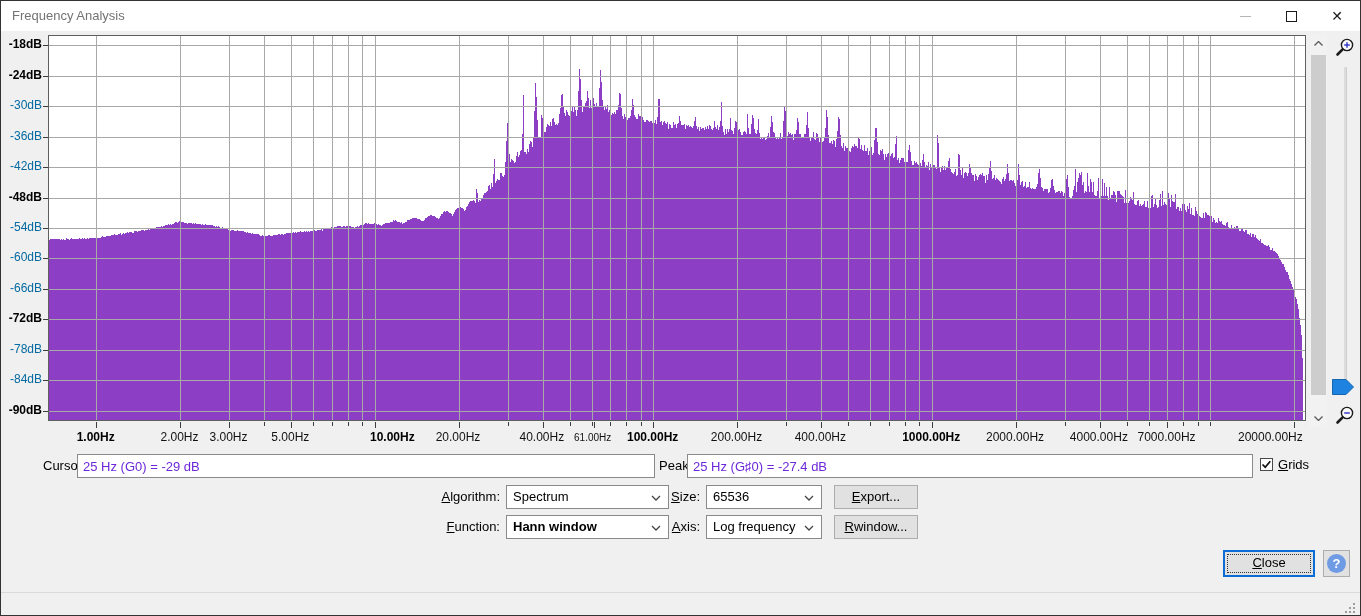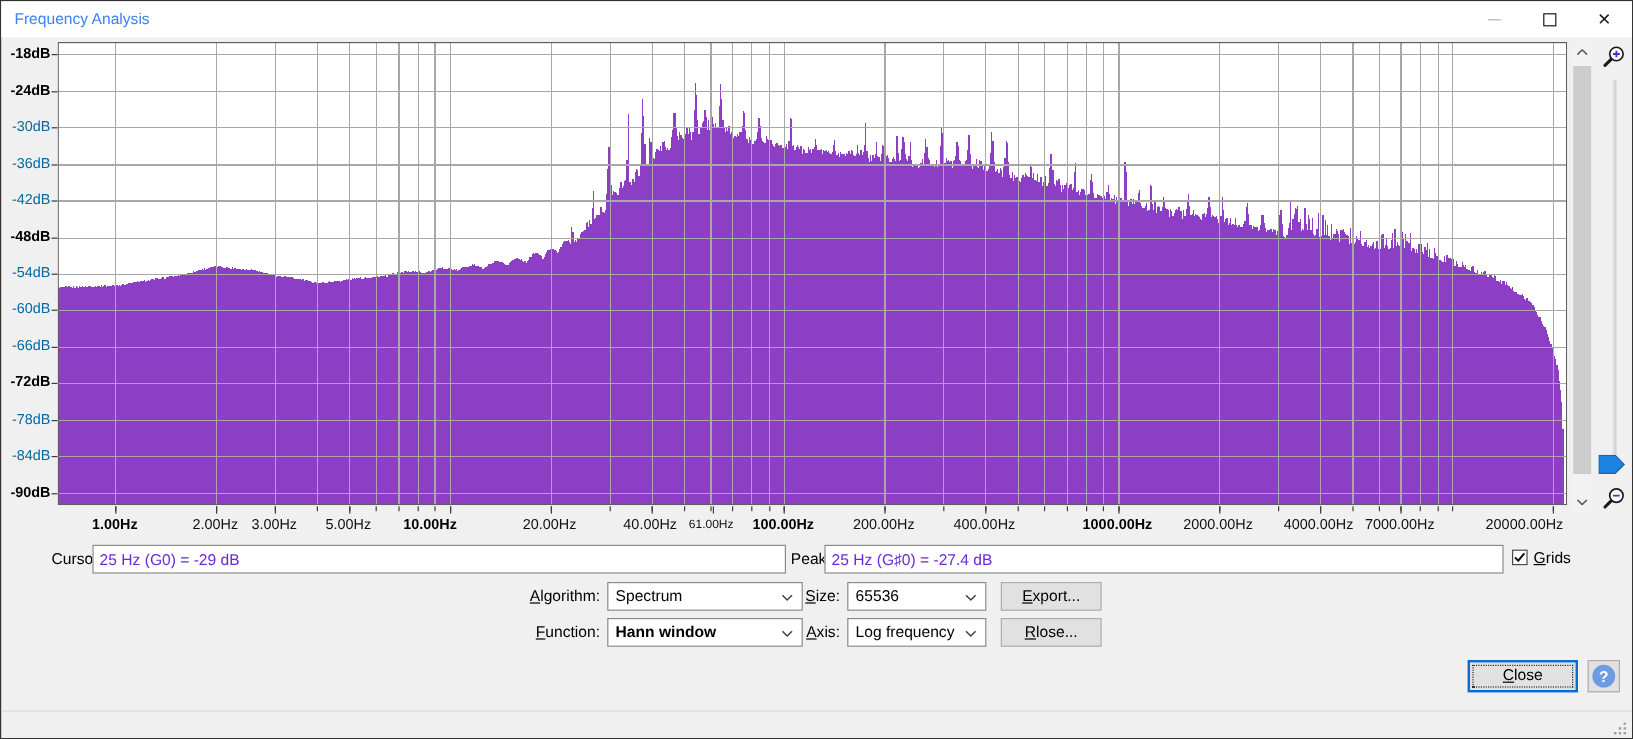--- a/index.html
+++ b/index.html
@@ -1,20 +1,20 @@
 <!DOCTYPE html>
 <html><head>
 <meta charset="utf-8">
 <style>
   html,body{margin:0;padding:0;}
   body{width:1361px;height:616px;font-family:"Liberation Sans","DejaVu Sans",sans-serif;-webkit-font-smoothing:antialiased;}
   #window{position:relative;width:1359px;height:614px;border:1px solid #333;background:#f0f0f0;overflow:hidden;}
   
   #titlebar{position:absolute;left:0;top:0;width:100%;height:30px;background:#ffffff;}
-  #title{position:absolute;left:11px;top:0;height:44px;line-height:30px;font-size:13px;color:#3b82f6;}
+  #title{position:absolute;left:11px;top:0;height:44px;line-height:30px;font-size:13px;color:#737373;}
   .wbtn{position:absolute;top:0;width:46px;height:30px;display:flex;align-items:center;justify-content:center;cursor:default;}
   #btn-min{right:92px;} #btn-max{right:46px;} #btn-close{right:0;}
   #btn-min .dash{width:11px;height:1px;background:#b5b5b5;}
   #btn-max .box{width:9px;height:9px;border:1px solid #1a1a1a;}
   #btn-close span{font-size:14px;color:#1a1a1a;line-height:14px;}
   
   #y-gutter{position:absolute;left:0;top:0;width:47px;height:450px;}
   .ylab{position:absolute;right:6px;font-size:12px;color:#0369a1;white-space:nowrap;}
   .ylab.b{font-weight:700;color:#000;}
   .ytick{position:absolute;right:0;width:5px;height:1px;background:#3c3c3c;}
@@ -148,21 +148,21 @@
       <div class="xtick" style="left: 1293px; height: 4px;"></div>
       <div class="xtick" style="left: 95px; height: 6px;"></div>
       <div class="xlab b" style="left: 75.6352px;">1.00Hz</div>
       <div class="xtick" style="left: 179px; height: 6px;"></div>
       <div class="xlab" style="left: 159.467px;">2.00Hz</div>
       <div class="xtick" style="left: 228px; height: 6px;"></div>
       <div class="xlab" style="left: 208.505px;">3.00Hz</div>
       <div class="xtick" style="left: 290px; height: 6px;"></div>
       <div class="xlab" style="left: 270.286px;">5.00Hz</div>
       <div class="xtick" style="left: 374px; height: 6px;"></div>
-      <div class="xlab b" style="left: 335px;">10.00Hz</div>
+      <div class="xlab b" style="left: 369px;">10.00Hz</div>
       <div class="xtick" style="left: 458px; height: 6px;"></div>
       <div class="xlab" style="left: 434.65px;">20.00Hz</div>
       <div class="xtick" style="left: 542px; height: 6px;"></div>
       <div class="xlab" style="left: 518.481px;">40.00Hz</div>
       <div class="xtick" style="left: 593px; height: 6px;"></div>
       <div class="xlab m" style="left: 573.019px;">61.00Hz</div>
       <div class="xtick" style="left: 652px; height: 6px;"></div>
       <div class="xlab b" style="left: 626.001px;">100.00Hz</div>
       <div class="xtick" style="left: 736px; height: 6px;"></div>
       <div class="xlab" style="left: 709.833px;">200.00Hz</div>
@@ -250,21 +250,21 @@
         <path d="M1 1 L5 5 L9 1" stroke="#444" stroke-width="1.3" fill="none"></path>
       </svg>
   </div>
   <div class="row-label" style="left:655px;top:514px;width:44px;"><span class="mn">A</span><span>xis:</span></div>
   <div class="combo" style="left:705px;top:514px;width:116px;">
     <span>Log frequency</span>
     <svg class="chev" width="10" height="6">
         <path d="M1 1 L5 5 L9 1" stroke="#444" stroke-width="1.3" fill="none"></path>
       </svg>
   </div>
-  <div class="pushbtn" style="left:833px;top:514px;width:84px;"><span class="mn">R</span><span>lose...</span></div>
+  <div class="pushbtn" style="left:833px;top:514px;width:84px;"><span class="mn">R</span><span>window...</span></div>
 
   <div id="close-btn"><span class="mn">C</span><span>lose</span></div>
   <div id="help-btn">
     <div id="help-circle">?</div>
   </div>
 
   <div id="statusline"></div>
   <div id="grip">
     <svg width="11" height="11">
       <rect x="8" y="0" width="2" height="2" fill="#9e9e9e"></rect>

